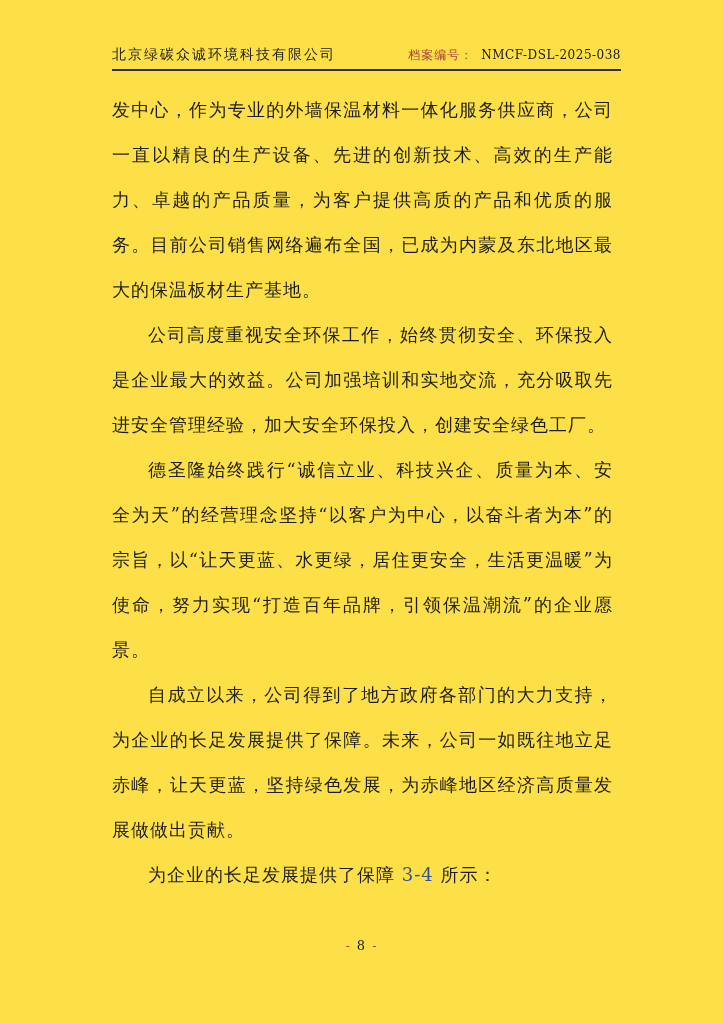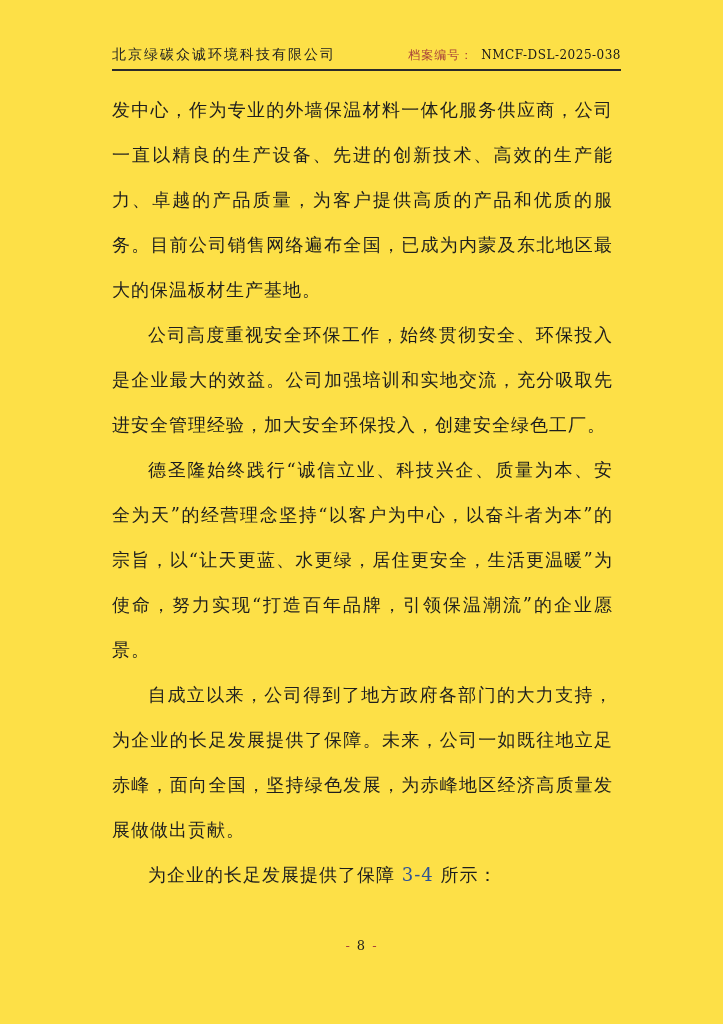--- a/index.html
+++ b/index.html
@@ -85,21 +85,21 @@
     <div class="header-company">北京绿碳众诚环境科技有限公司</div>
     <div class="header-file">
       <span class="file-label" style="color: rgb(168, 66, 58);">档案编号：</span><span class="file-value">NMCF-DSL-2025-038</span>
     </div>
   </div>
 
   <div class="content">
     <p>发中心，作为专业的外墙保温材料一体化服务供应商，公司一直以精良的生产设备、先进的创新技术、高效的生产能力、卓越的产品质量，为客户提供高质的产品和优质的服务。目前公司销售网络遍布全国，已成为内蒙及东北地区最大的保温板材生产基地。</p>
     <p class="indent">公司高度重视安全环保工作，始终贯彻安全、环保投入是企业最大的效益。公司加强培训和实地交流，充分吸取先进安全管理经验，加大安全环保投入，创建安全绿色工厂。</p>
     <p class="indent">德圣隆始终践行“诚信立业、科技兴企、质量为本、安全为天”的经营理念坚持“以客户为中心，以奋斗者为本”的宗旨，以“让天更蓝、水更绿，居住更安全，生活更温暖”为使命，努力实现“打造百年品牌，引领保温潮流”的企业愿景。</p>
-    <p class="indent">自成立以来，公司得到了地方政府各部门的大力支持，为企业的长足发展提供了保障。未来，公司一如既往地立足赤峰，面向全国，坚持绿色发展，为赤峰地区经济高质量发展做做出贡献。</p>
+    <p class="indent">自成立以来，公司得到了地方政府各部门的大力支持，为企业的长足发展提供了保障。未来，公司一如既往地立足赤峰，让天更蓝，坚持绿色发展，为赤峰地区经济高质量发展做做出贡献。</p>
     <p class="indent"><span>为企业的长足发展提供了保障 </span><span class="fig-ref" style="color: rgb(47, 84, 150);">3-4</span><span> 所示：</span></p>
   </div>
 
   <div class="footer">
     <span style="color: rgb(168, 66, 58);">-</span><span>8</span><span style="color: rgb(168, 66, 58);">-</span>
   </div>
 
 </div>
 
 </body></html>

